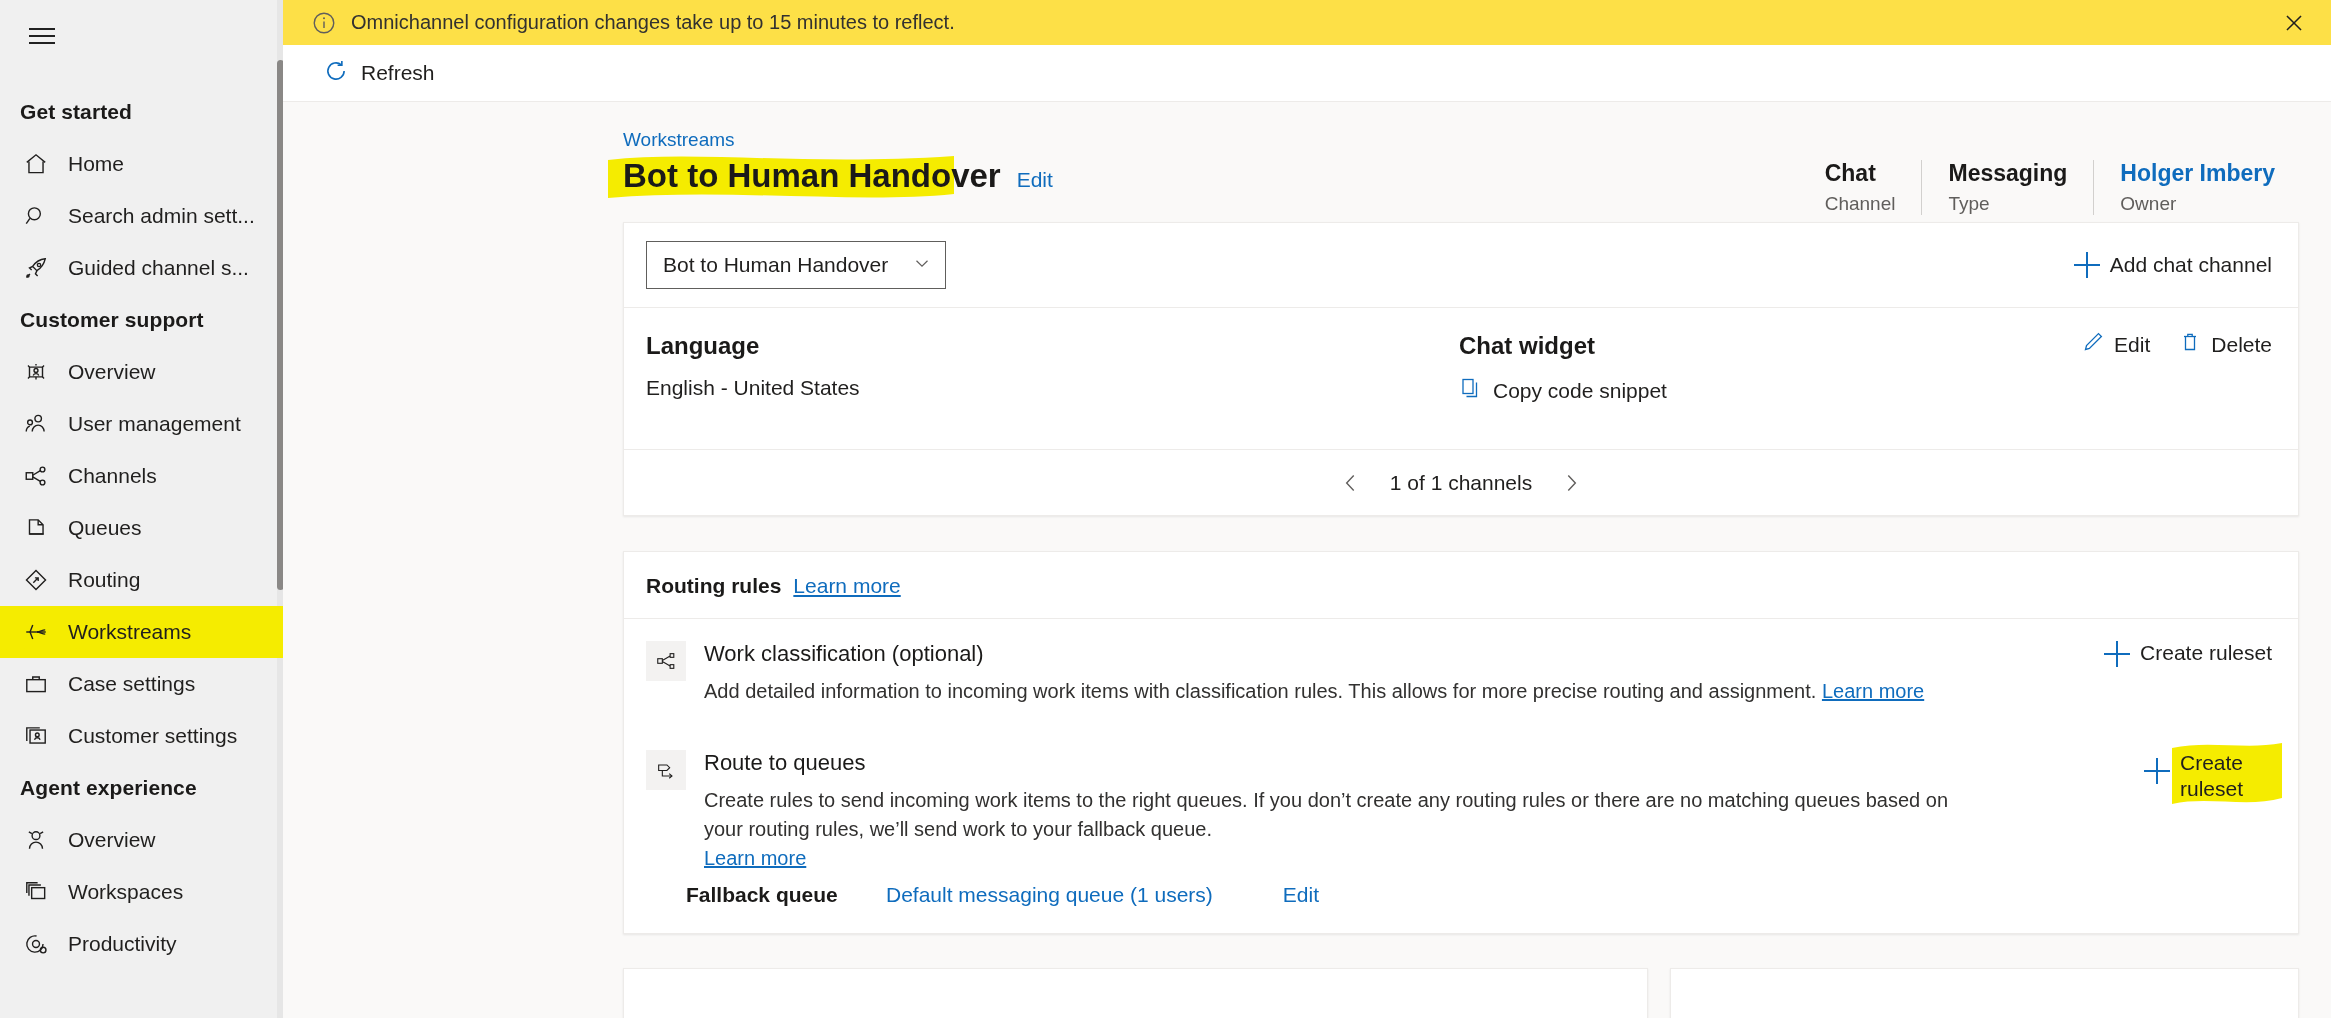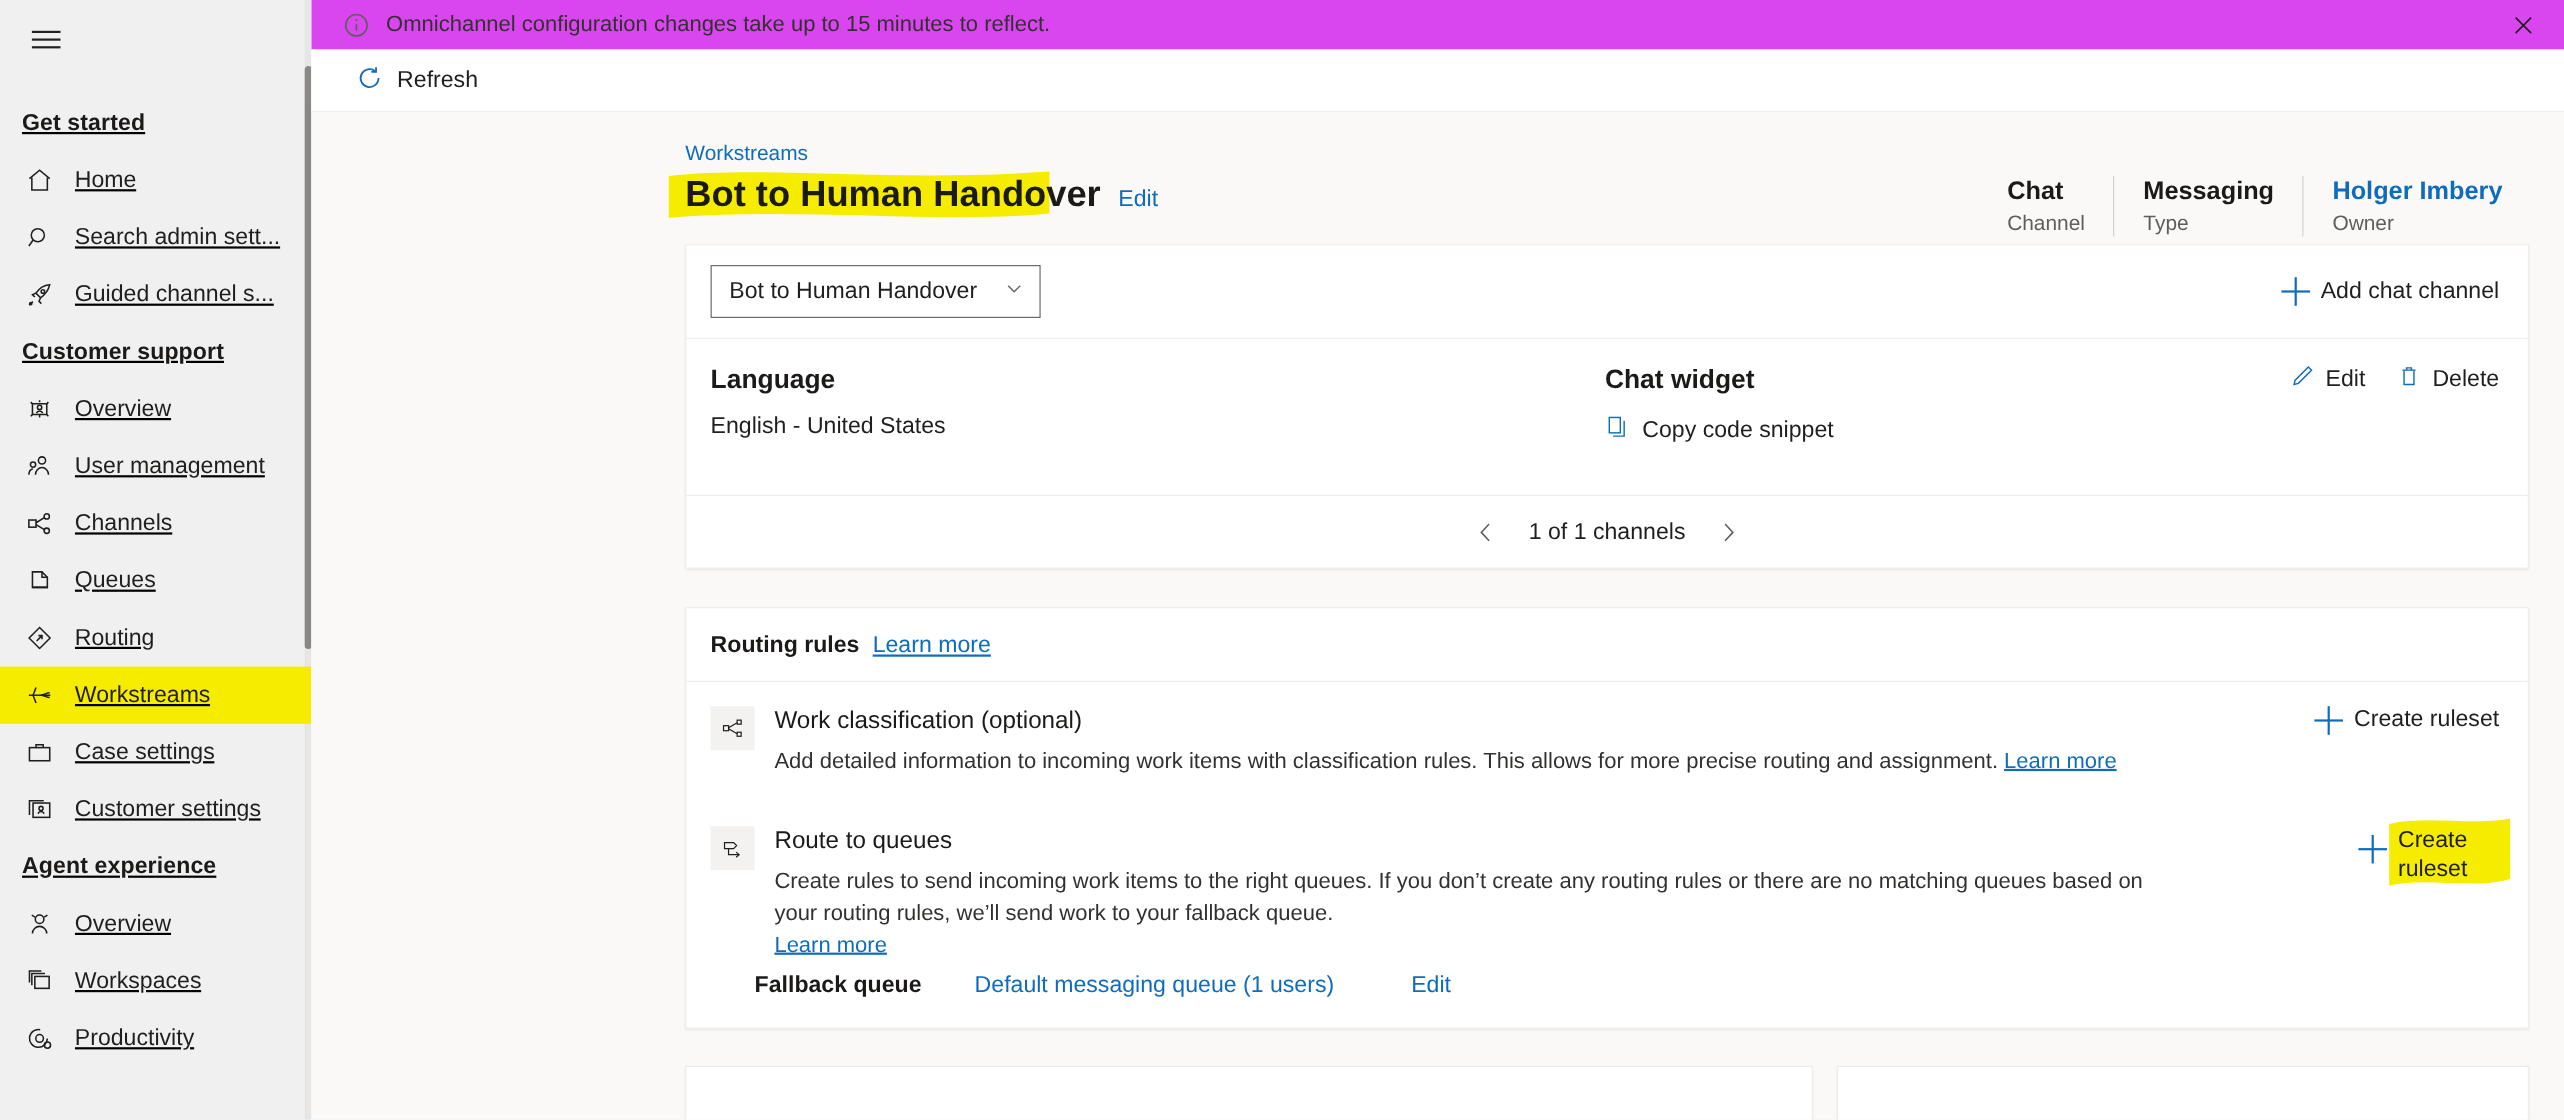--- a/index.html
+++ b/index.html
@@ -19,21 +19,21 @@
     position: relative;
     padding-top: 10px;
     overflow: hidden;
   }
   .hamburger {
     width: 60px; height: 52px;
     display: flex; flex-direction: column; justify-content: center; align-items: center;
     gap: 5px; margin-left: 12px; cursor: pointer;
   }
   .hamburger span { display: block; width: 26px; height: 2px; background: #212121; }
-  .nav-scroll { padding-top: 24px; text-decoration: underline; }
+  .nav-scroll { padding-top: 24px; }
   .nav-group-title {
     font-size: 21px; font-weight: 600; color: #1b1a19;
     padding: 14px 0 14px 20px; letter-spacing: .1px;
   }
   .nav-item {
     display: flex; align-items: center; gap: 18px;
     height: 52px; padding-left: 22px; cursor: pointer;
     font-size: 21px; color: #201f1e;
     position: relative;
   }
@@ -47,21 +47,21 @@
   }
   .sb-track {
     position: absolute; top: 0; left: 277px; width: 7px; height: 1018px;
     background: #e6e6e6;
   }
 
   
   .main { flex: 1 1 auto; position: relative; background: #faf9f8; overflow: hidden; }
 
   .banner {
-    height: 45px; background: #d946ef; display: flex; align-items: center;
+    height: 45px; background: #fde047; display: flex; align-items: center;
     padding: 0 22px 0 28px; gap: 14px;
   }
   .banner .info-ic { width: 26px; height: 26px; flex: 0 0 26px; }
   .banner .txt { font-size: 20px; color: #323130; flex: 1 1 auto; }
   .banner .close { width: 30px; height: 30px; cursor: pointer; display:flex;align-items:center;justify-content:center; }
 
   .cmdbar {
     height: 57px; background: #ffffff; display: flex; align-items: center;
     padding-left: 30px; gap: 12px;
     border-bottom: 1px solid #edebe9;

